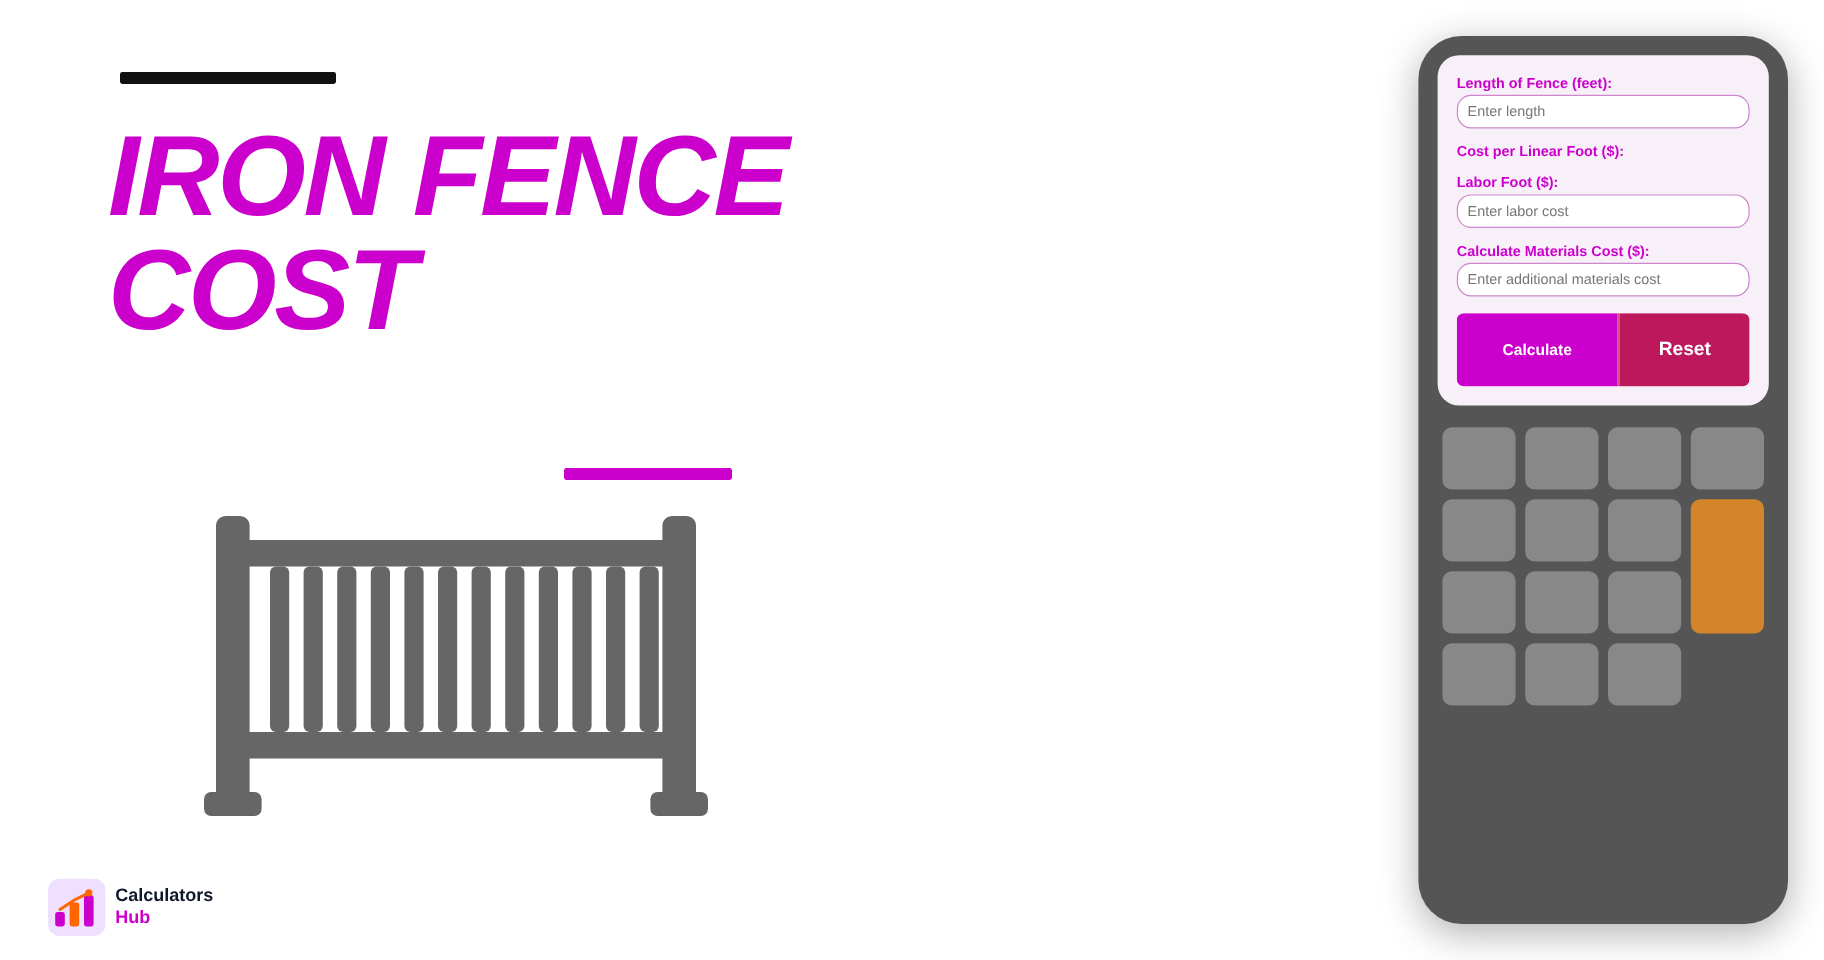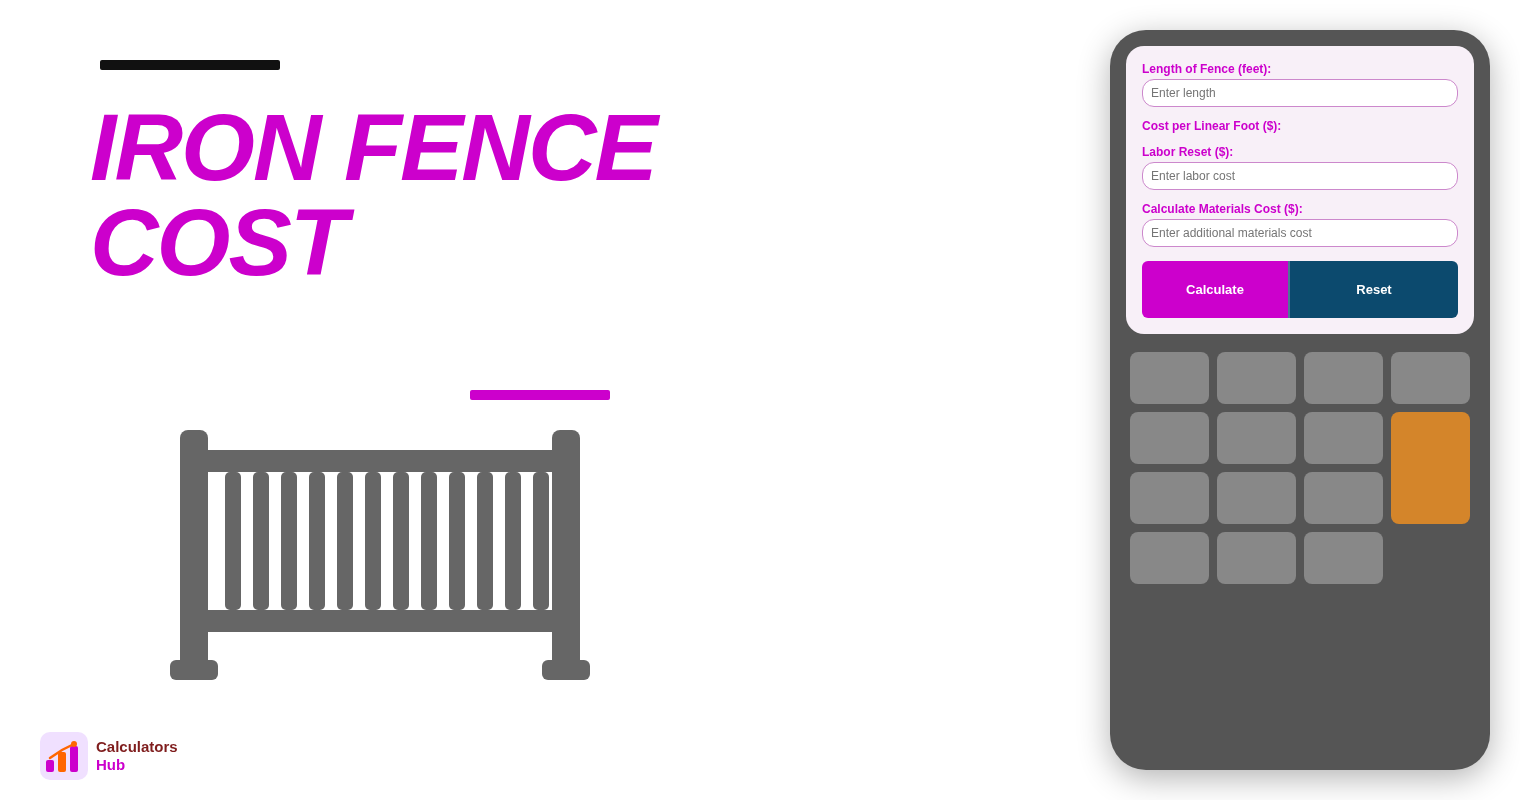--- a/index.html
+++ b/index.html
@@ -90,33 +90,33 @@
       height: 48px;
     }
 
     .logo-text {
       font-size: 15px;
       font-weight: 700;
       line-height: 1.2;
     }
 
     .logo-text .calc {
-      color: #7f1d1d;
+      color: #0f172a;
     }
 
     .logo-text .hub {
       color: #cc00cc;
     }
 
     
     .calculator-outer {
       position: absolute;
       right: 30px;
       top: 30px;
-      width: 380px;
+      width: 308px;
       height: 740px;
       background: #555555;
       border-radius: 36px;
       box-shadow: 0 8px 32px rgba(0,0,0,0.3);
       padding: 16px;
     }
 
     .calculator-screen {
       background: #f8f0f8;
       border-radius: 18px;
@@ -152,34 +152,34 @@
       margin-top: 14px;
       border-radius: 6px;
       overflow: hidden;
     }
 
     .btn-calculate {
       flex: 1;
       background: #cc00cc;
       color: white;
       border: none;
-      padding: 10px;
+      padding: 23px;
       font-size: 13px;
       font-weight: 600;
       cursor: pointer;
     }
 
     .btn-reset {
       flex: 1;
-      background: #0c4a6e;
+      background: #be185d;
       color: white;
       border: none;
       border-left: 2px solid #ffffff44;
-      padding: 21px;
-      font-size: 13px;
+      padding: 10px;
+      font-size: 16px;
       font-weight: 600;
       cursor: pointer;
     }
 
     
     .keypad {
       display: grid;
       grid-template-columns: repeat(4, 1fr);
       gap: 8px;
       padding: 4px;
@@ -263,21 +263,21 @@
     <div class="field-group">
       <div class="field-label">Length of Fence (feet):</div>
       <input class="field-input" type="text" placeholder="Enter length" style="">
     </div>
 
     <div class="field-group">
       <div class="field-label">Cost per Linear Foot ($):</div>
     </div>
 
     <div class="field-group">
-      <div class="field-label">Labor Reset ($):</div>
+      <div class="field-label">Labor Foot ($):</div>
       <input class="field-input" type="text" placeholder="Enter labor cost" style="">
     </div>
 
     <div class="field-group">
       <div class="field-label">Calculate Materials Cost ($):</div>
       <input class="field-input" type="text" placeholder="Enter additional materials cost" style="">
     </div>
 
     <div class="button-row">
       <button class="btn-calculate">Calculate</button>

